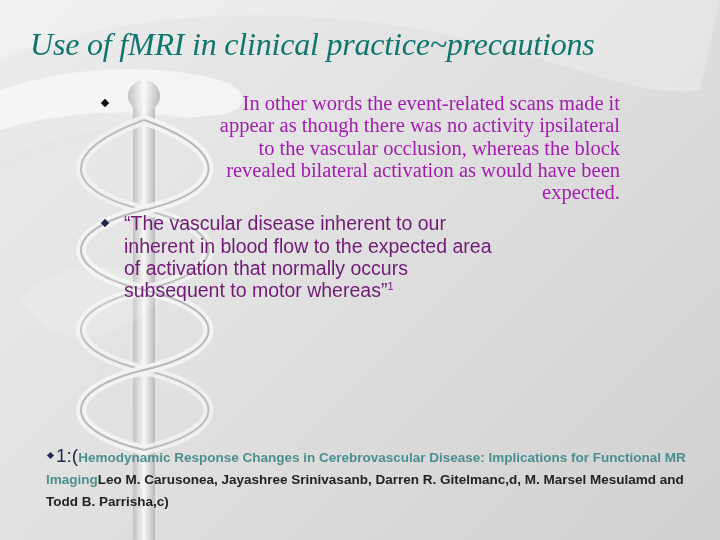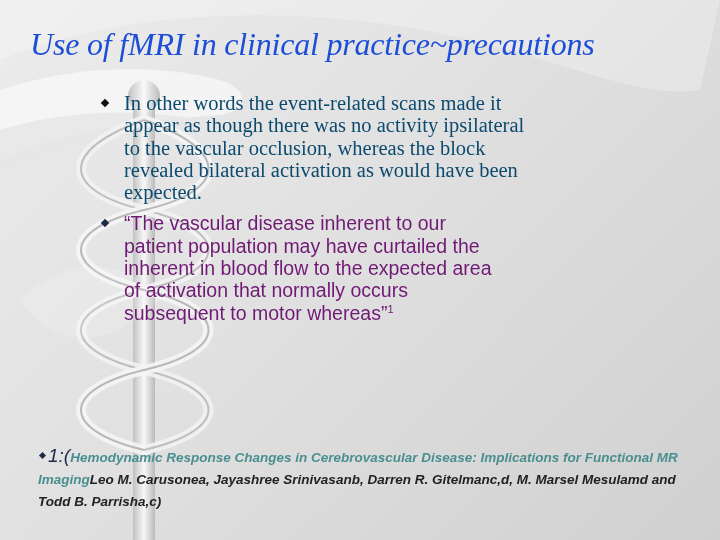--- a/index.html
+++ b/index.html
@@ -5,38 +5,37 @@
   html, body { margin: 0; padding: 0; }
   body {
     width: 720px; height: 540px; overflow: hidden; position: relative;
     background: linear-gradient(135deg, #ececec 0%, #e2e2e2 40%, #d9d9d9 70%, #d0d0d0 100%);
     font-family: "Liberation Serif", serif;
   }
   .bg-art { position: absolute; left: 0; top: 0; width: 720px; height: 540px; pointer-events: none; }
   .title {
     position: absolute; left: 30px; top: 26px;
     font-family: "Liberation Serif", serif; font-style: italic;
-    font-size: 32px; color: #1d4ed8; white-space: nowrap; letter-spacing: -0.2px;
+    font-size: 32px; color: #0f766e; white-space: nowrap; letter-spacing: -0.2px;
   }
   .bullets { position: absolute; left: 100px; top: 92px; width: 520px; }
   .bullet { position: relative; padding-left: 24px; }
   .bullet .mark {
     position: absolute; left: 2px; top: 8px; width: 6px; height: 6px;
     transform: rotate(45deg);
   }
-  .b1 { font-family: "Liberation Serif", serif; font-size: 20.5px; line-height: 22.3px; color: #0c4a6e; }
+  .b1 { font-family: "Liberation Serif", serif; font-size: 20.5px; line-height: 22.3px; color: #a21caf; text-align: right; }
   .b1 .mark { background: #111; }
   .b2 { margin-top: 9px; font-family: "Liberation Sans", sans-serif; font-size: 19.5px; line-height: 22.3px; color: #701a75; }
   .b2 .mark { background: #1f2a4a; top: 8px; }
   sup { font-size: 11px; vertical-align: super; line-height: 0; }
   .ref {
-    position: absolute; left: 38px; top: 445px; width: 650px;
+    position: absolute; left: 46px; top: 445px; width: 650px;
     font-family: "Liberation Sans", sans-serif; font-size: 13.5px; line-height: 22px; color: #222;
     font-weight: bold;
-    font-style: italic;
   }
   .ref .lead { font-size: 19px; font-weight: normal; color: #1f2a4a; }
   .ref .lead-mark { display: inline-block; width: 5px; height: 5px; background: #1f2a4a; transform: rotate(45deg); margin: 0 3px 4px 2px; }
   .ref .title-link { color: #4a8f8f; }
 </style>
 </head>
 <body>
 
 <svg class="bg-art" viewBox="0 0 720 540">
   <defs>
@@ -69,21 +68,20 @@
     <span class="mark"></span>
     <div>In other words the event-related scans made it</div>
     <div>appear as though there was no activity ipsilateral</div>
     <div>to the vascular occlusion, whereas the block</div>
     <div>revealed bilateral activation as would have been</div>
     <div>expected.</div>
   </div>
   <div class="bullet b2">
     <span class="mark"></span>
     <div>“The vascular disease inherent to our</div>
-    <div>patient population may have curtailed the</div>
     <div>inherent in blood flow to the expected area</div>
     <div>of activation that normally occurs</div>
     <div><span>subsequent to motor whereas”</span><sup>1</sup></div>
   </div>
 </div>
 
 <div class="ref">
   <span class="lead-mark"></span><span class="lead">1:(</span><span class="title-link">Hemodynamic Response Changes in Cerebrovascular Disease: Implications for Functional MR Imaging</span><span>Leo M. Carusonea, Jayashree Srinivasanb, Darren R. Gitelmanc,d, M. Marsel Mesulamd and Todd B. Parrisha,c)</span>
 </div>
 

